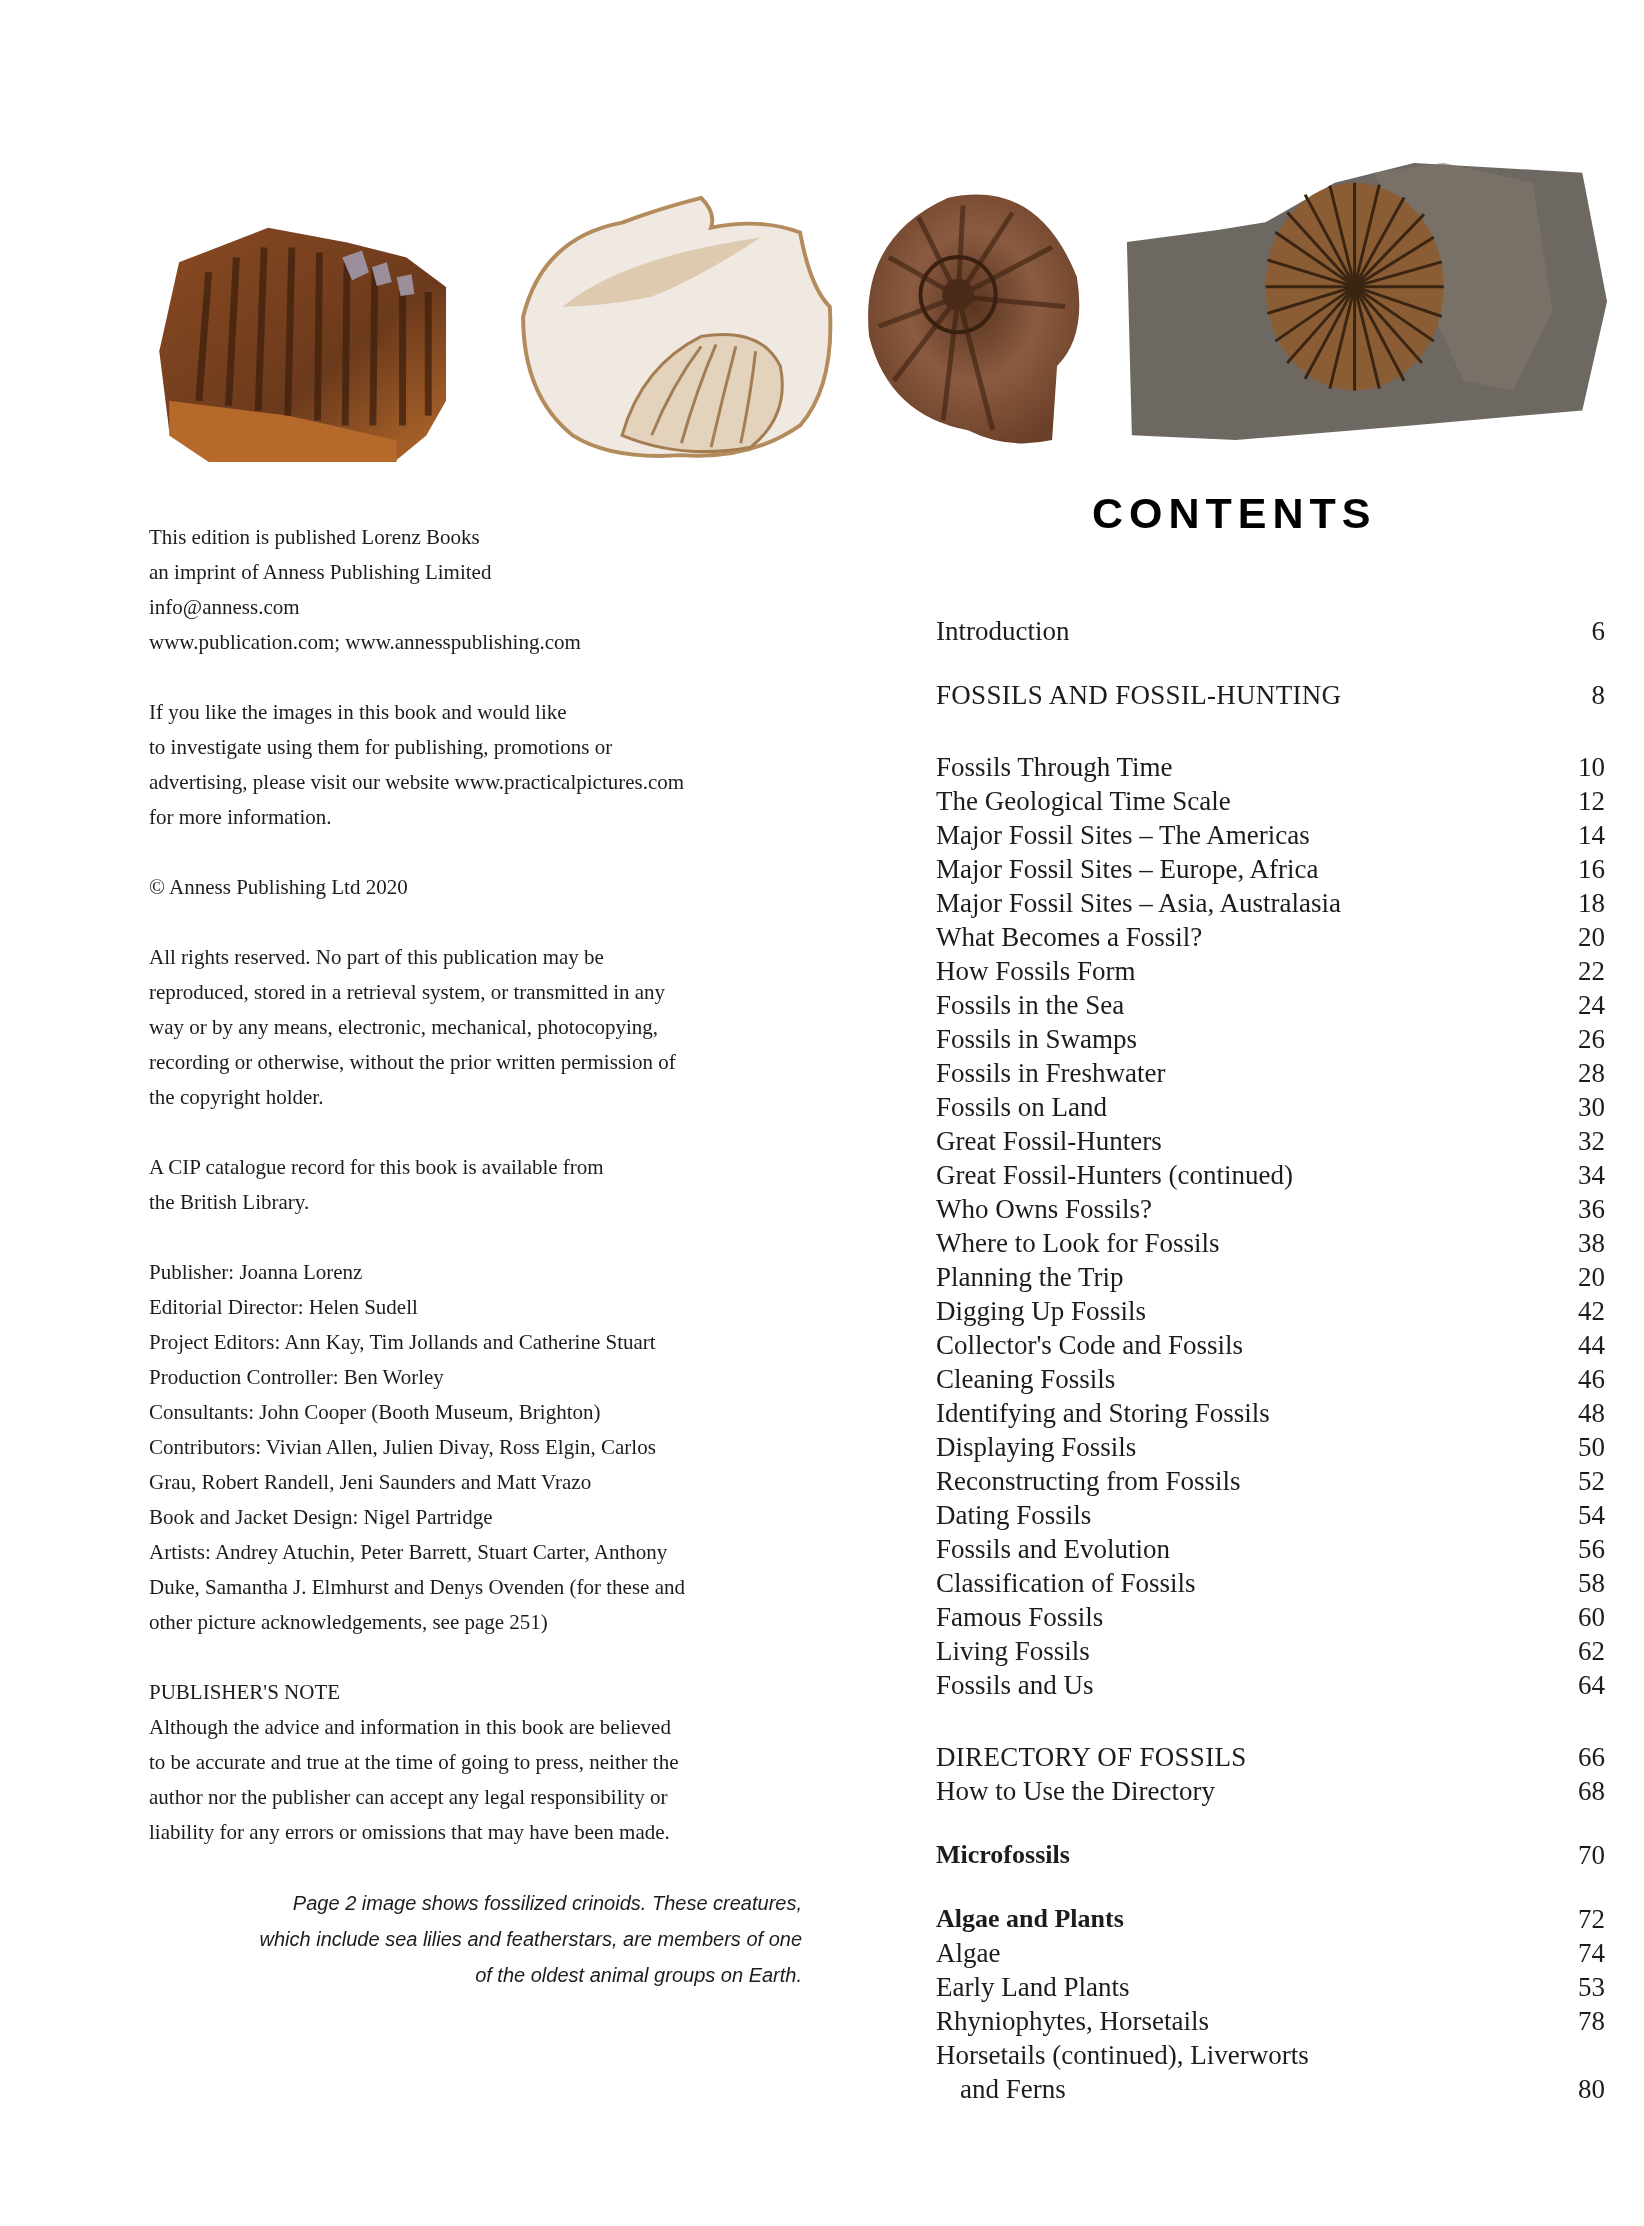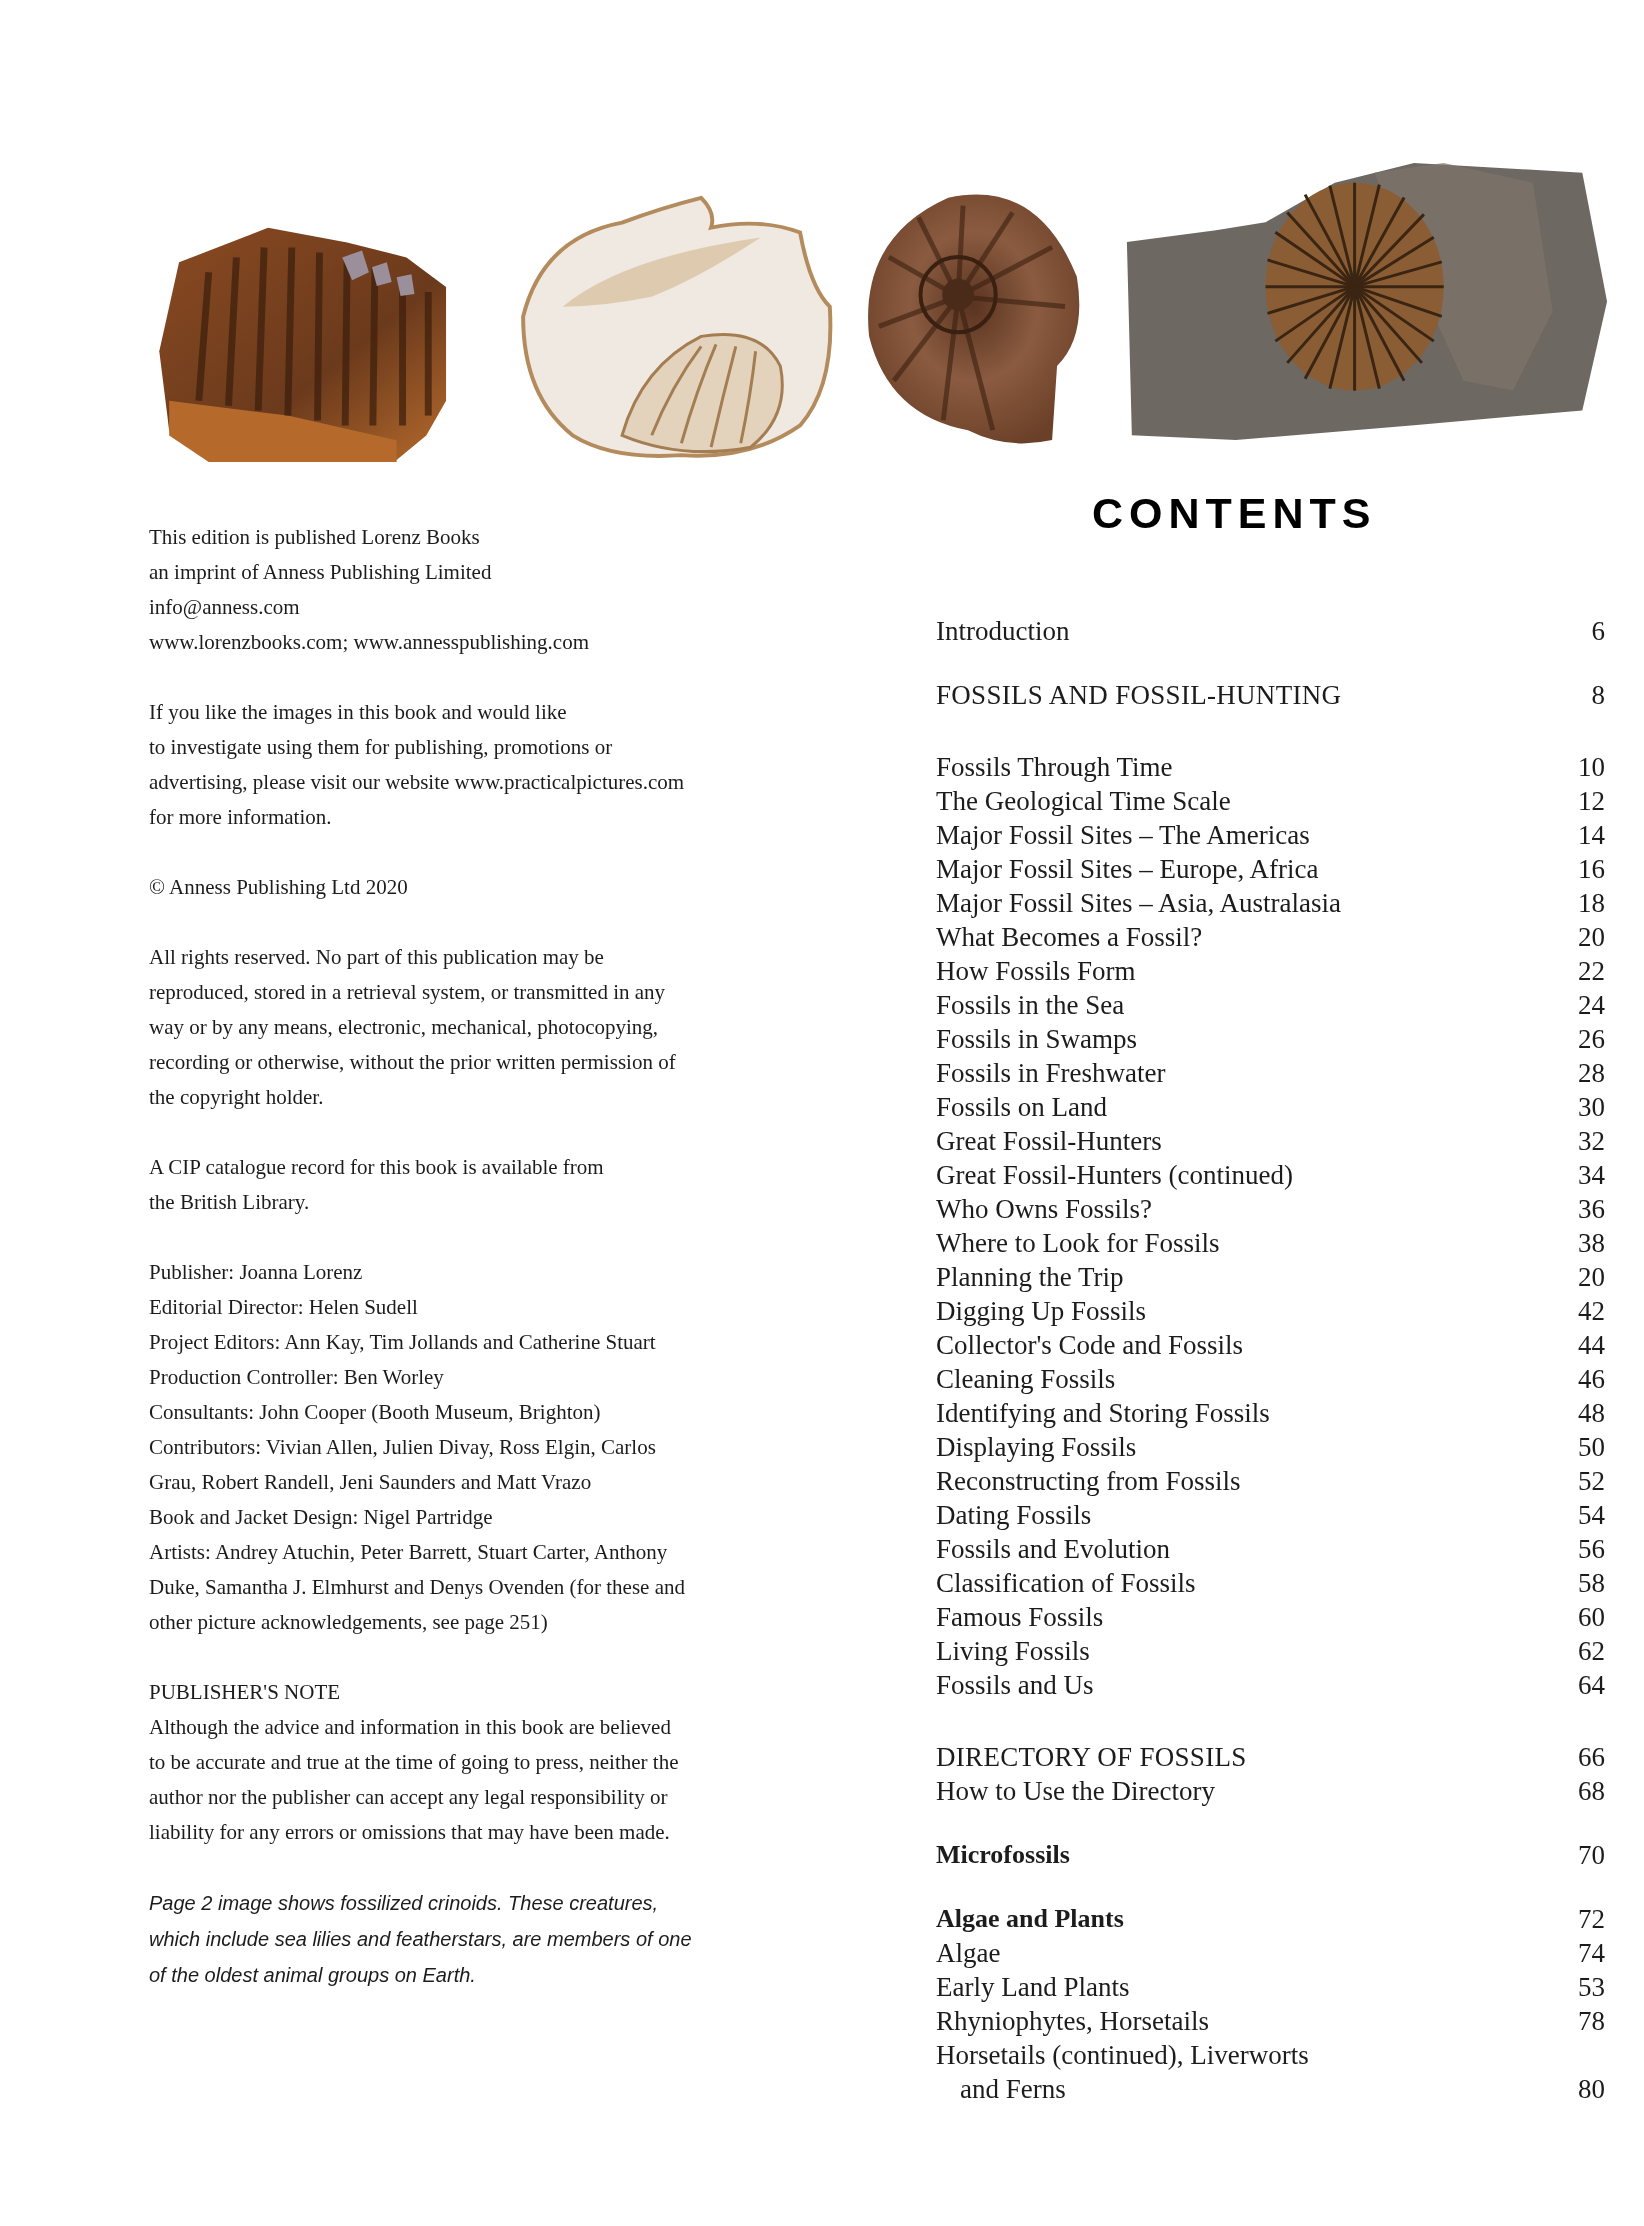--- a/index.html
+++ b/index.html
@@ -12,21 +12,21 @@
   #fossil-2 { left: 503px; top: 188px; width: 337px; height: 277px; }
   #fossil-3 { left: 849px; top: 168px; width: 238px; height: 282px; }
   #fossil-4 { left: 1117px; top: 153px; width: 495px; height: 297px; }
 
   
   .imprint { position: absolute; left: 149px; top: 520px; width: 653px;
              font-size: 21px; line-height: 35px; }
   .imprint p { margin: 0 0 35px 0; }
   .imprint .line { display: block; white-space: nowrap; }
   .imprint .caption { font-family: "Liberation Sans", "DejaVu Sans", sans-serif;
-                      font-style: italic; font-size: 20px; line-height: 36px; margin-top: 20px; }
+                      font-style: italic; font-size: 20px; line-height: 36px; margin-top: 20px; text-align: right; }
 
   
   .contents-title { position: absolute; left: 1092px; top: 489px;
                     font-family: "Liberation Sans", "DejaVu Sans", sans-serif;
                     font-weight: bold; font-size: 43px; letter-spacing: 6px; color: #000000; }
 
   
   .toc { position: absolute; left: 936px; top: 616px; width: 669px; }
   .toc-row { position: relative; height: 34px; font-size: 27px; white-space: nowrap; }
   .toc-row .t { position: absolute; left: 0; top: 0; }
@@ -141,21 +141,21 @@
         <line x1="240" y1="135" x2="215" y2="33"></line>
     </g>
   </svg>
 </div>
 
 <div class="imprint">
   <p>
     <span class="line">This edition is published Lorenz Books</span>
     <span class="line">an imprint of Anness Publishing Limited</span>
     <span class="line">info@anness.com</span>
-    <span class="line">www.lorenzbooks.com; www.annesspublishing.com</span>
+    <span class="line">www.publication.com; www.annesspublishing.com</span>
   </p>
   <p>
     <span class="line">If you like the images in this book and would like</span>
     <span class="line">to investigate using them for publishing, promotions or</span>
     <span class="line">advertising, please visit our website www.practicalpictures.com</span>
     <span class="line">for more information.</span>
   </p>
   <p>
     <span class="line">© Anness Publishing Ltd 2020</span>
   </p>

